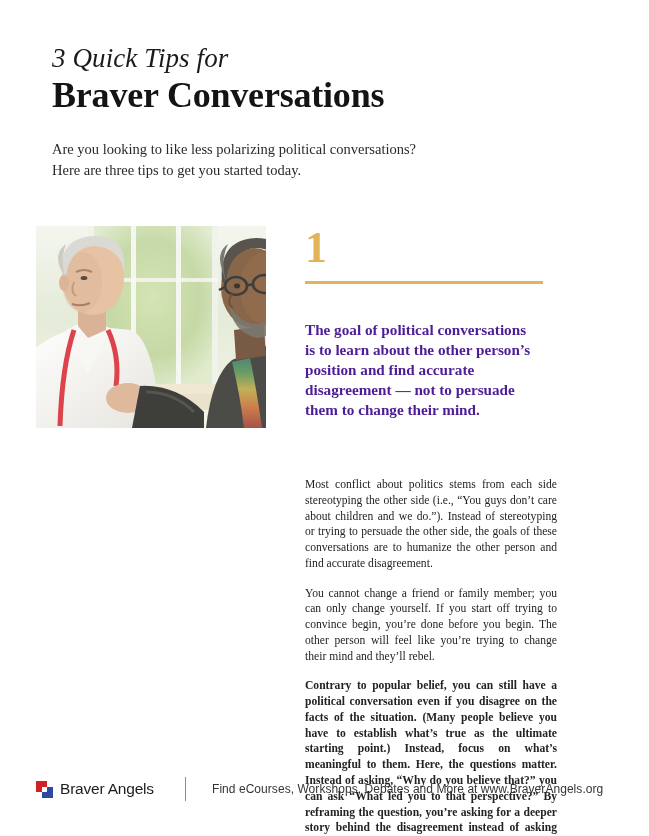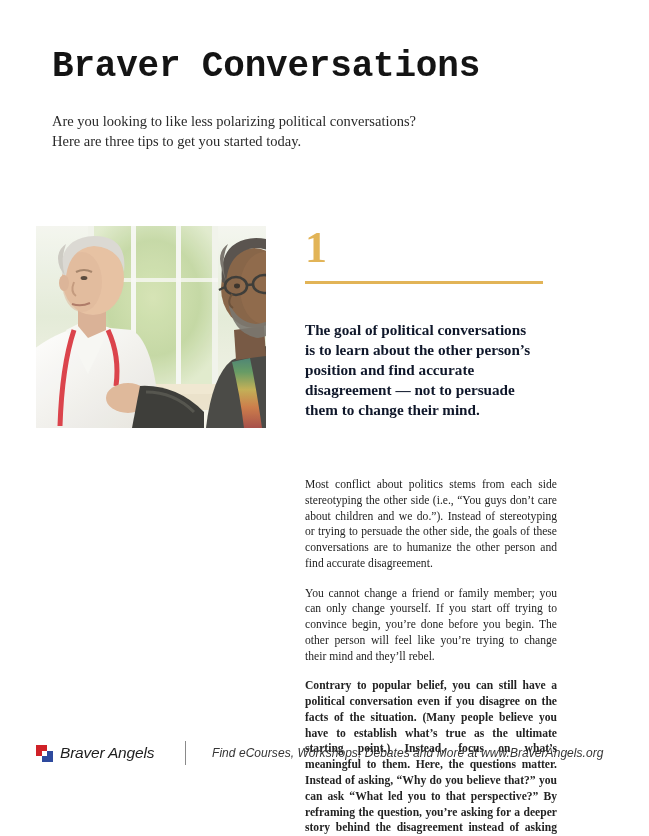--- a/index.html
+++ b/index.html
@@ -33,21 +33,21 @@
   .kicker {
     font-family: "Liberation Serif", serif;
     font-style: italic;
     font-size: 27px;
     line-height: 1.04;
     letter-spacing: 0.1px;
     color: #1b1b1b;
     margin: 0;
   }
   .title {
-    font-family: Liberation Mono, monospace;
+    font-family: Liberation Serif, serif;
     font-weight: bold;
     font-size: 36px;
     line-height: 1.08;
     letter-spacing: -0.2px;
     color: #141414;
     margin: 4px 0 0 0;
   }
   .subtitle {
     font-family: "Liberation Serif", serif;
     font-size: 14.5px;
@@ -93,21 +93,21 @@
     margin-top: 7px;
     width: 238px;
     height: 3px;
     background: #e2b457;
   }
   .tip-heading {
     font-family: "Liberation Serif", serif;
     font-weight: bold;
     font-size: 15.2px;
     line-height: 1.32;
-    color: #0f172a;
+    color: #4c1d95;
     margin: 36px 0 0 0;
     width: 232px;
   }
 
   
   .body-copy {
     position: absolute;
     left: 305px;
     top: 463px;
     width: 252px;
@@ -120,24 +120,23 @@
     color: #232323;
     text-align: justify;
     margin: 0 0 14px 0;
   }
   .body-copy p:last-child { margin-bottom: 0; font-weight: bold; }
 
   
   .footer {
     position: absolute;
     left: 0;
-    top: 736px;
+    top: 772px;
     width: 649px;
     height: 40px;
-    font-style: italic;
   }
   .footer-inner {
     position: absolute;
     left: 36px;
     top: 0;
     width: 577px;
     display: flex;
     align-items: center;
     height: 34px;
   }
@@ -193,20 +192,21 @@
     letter-spacing: 0.05px;
     white-space: nowrap;
   }
 </style>
 </head>
 <body>
 
 <div class="page">
 
   <div class="header">
+    <div class="kicker">3 Quick Tips for</div>
     <h1 class="title">Braver Conversations</h1>
     <div class="subtitle">
       <span class="sub-line">Are you looking to like less polarizing political conversations?</span>
       <span class="sub-line">Here are three tips to get you started today.</span>
     </div>
   </div>
 
   <div class="photo">
     <svg width="230" height="202" viewBox="0 0 230 202" xmlns="http://www.w3.org/2000/svg">
       <defs>

